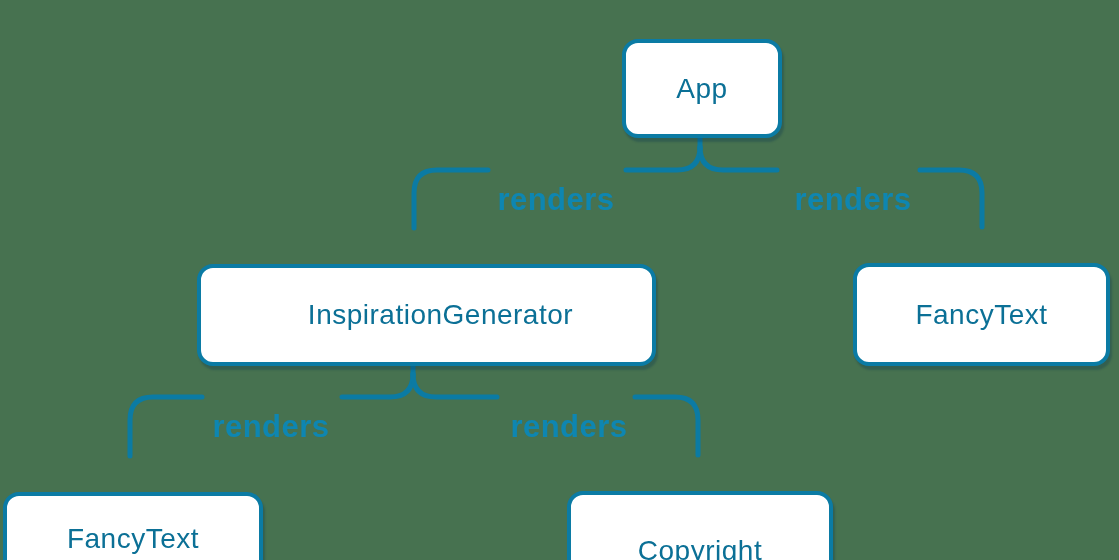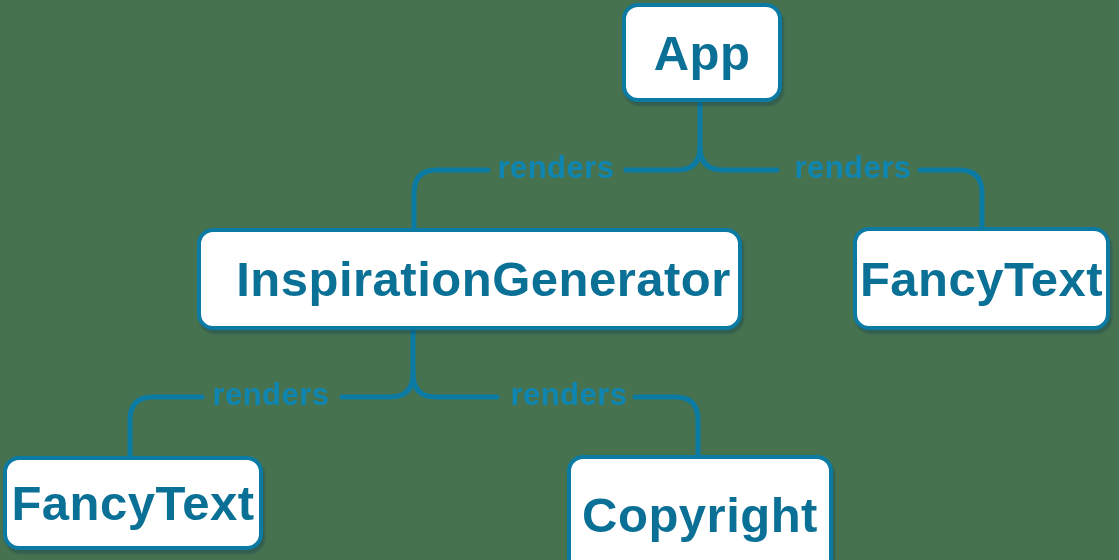--- a/index.html
+++ b/index.html
@@ -35,39 +35,41 @@
   .node {
     position: absolute;
     display: flex;
     align-items: center;
     justify-content: center;
     background: var(--node-fill-color);
     border: 4px solid var(--line-color);
     border-radius: 16px;
     box-shadow: 2px 4px 2px rgba(9, 54, 78, 0.30);
     color: var(--node-text-color);
-    font-size: 49px;
-    font-weight: 700;
+    font-size: 28px;
+    font-weight: 400;
     letter-spacing: 0.5px;
     white-space: nowrap;
+    margin-top: 36px;
   }
   .node-app            { left: 622px; top:   3px; width: 160px; height:  99px; }
-  .node-inspiration    { left: 197px; top: 228px; width: 545px; height: 102px; padding-left: 28px; }
+  .node-inspiration    { left: 197px; top: 228px; width: 459px; height: 102px; padding-left: 28px; }
   .node-fancy-right    { left: 853px; top: 227px; width: 257px; height: 103px; }
   .node-fancy-left     { left:   3px; top: 456px; width: 260px; height:  94px; }
   .node-copyright      { left: 567px; top: 455px; width: 266px; height:  120px; }
 
   .edge-label {
     position: absolute;
     transform: translate(-50%, -50%);
     color: var(--edge-label-color);
     font-size: 31px;
     font-weight: 700;
     letter-spacing: 0.5px;
     white-space: nowrap;
+    margin-top: 32px;
   }
   .edge-label-1-left  { left: 556px; top: 168px; }
   .edge-label-1-right { left: 853px; top: 168px; }
   .edge-label-2-left  { left: 271px; top: 395px; }
   .edge-label-2-right { left: 569px; top: 395px; }
 </style>
 </head>
 <body>
 
 <div class="canvas">

